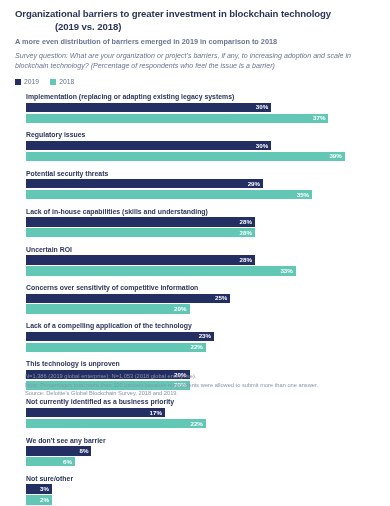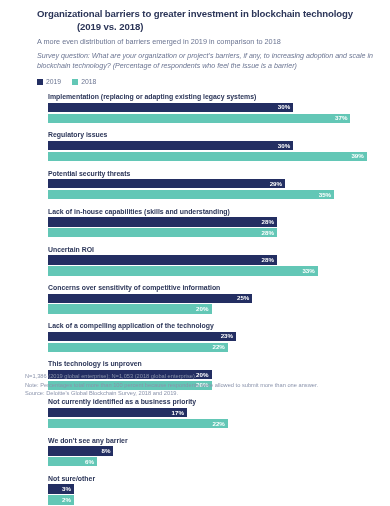--- a/index.html
+++ b/index.html
@@ -13,36 +13,37 @@
     font-family: "Liberation Sans", sans-serif;
     color: #3f4a66;
     overflow: hidden;
     position: relative;
   }
   .page {
     position: relative;
     width: 390px;
     height: 404px;
     box-sizing: border-box;
-    padding: 8px 14px 0 37px;
+    padding: 8px 14px 0 15px;
   }
   .title {
     font-size: 9.6px;
     font-weight: bold;
     line-height: 12.5px;
     color: #2b3558;
     letter-spacing: -0.1px;
     margin: 0 0 4px 0;
   }
   .title .line2 { display: block; margin-left: 40px; }
   .subtitle {
     font-size: 7.3px;
     line-height: 10px;
     color: #6b7592;
     margin: 0 0 5px 0;
+    font-weight: bold;
   }
   .survey-q {
     font-size: 7.1px;
     font-style: italic;
     line-height: 9.6px;
     color: #6b7592;
     margin: 0 0 7px 0;
     max-width: 352px;
   }
   .legend {

